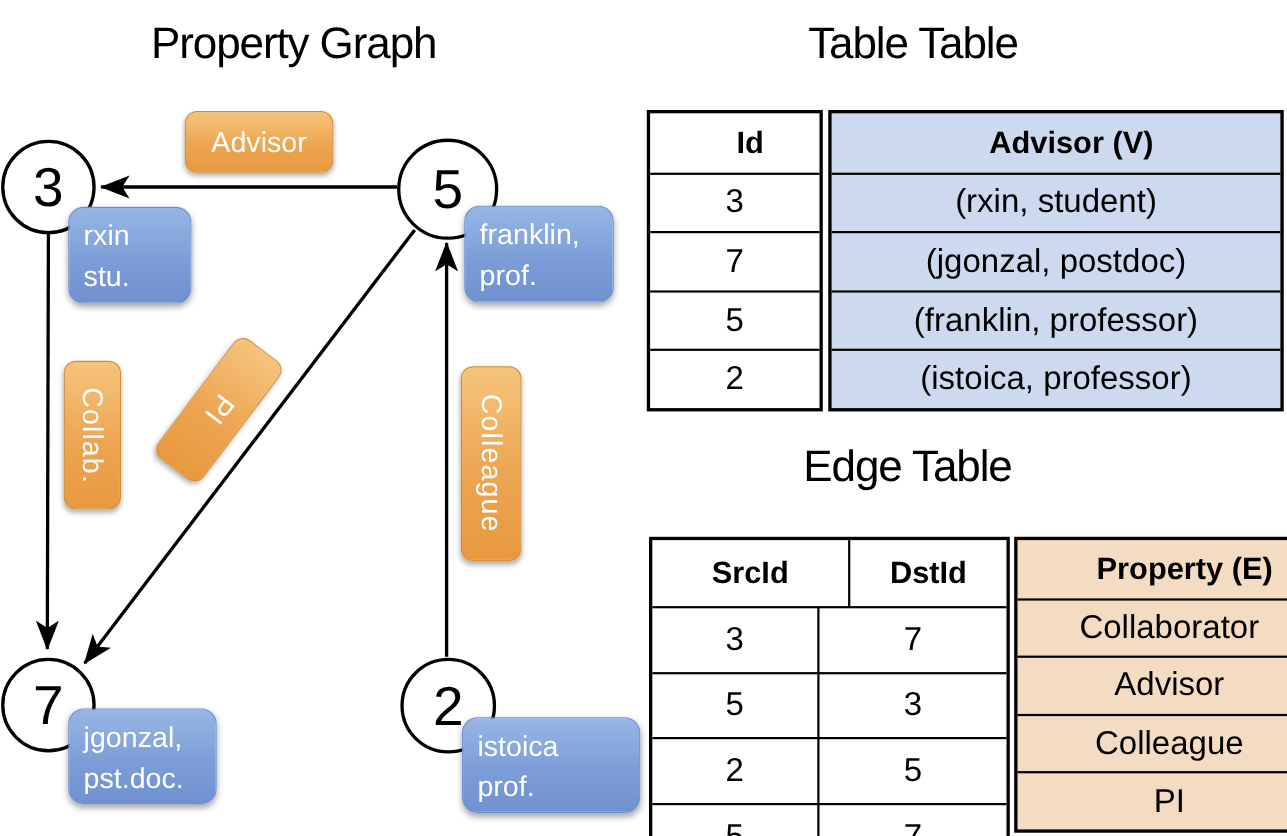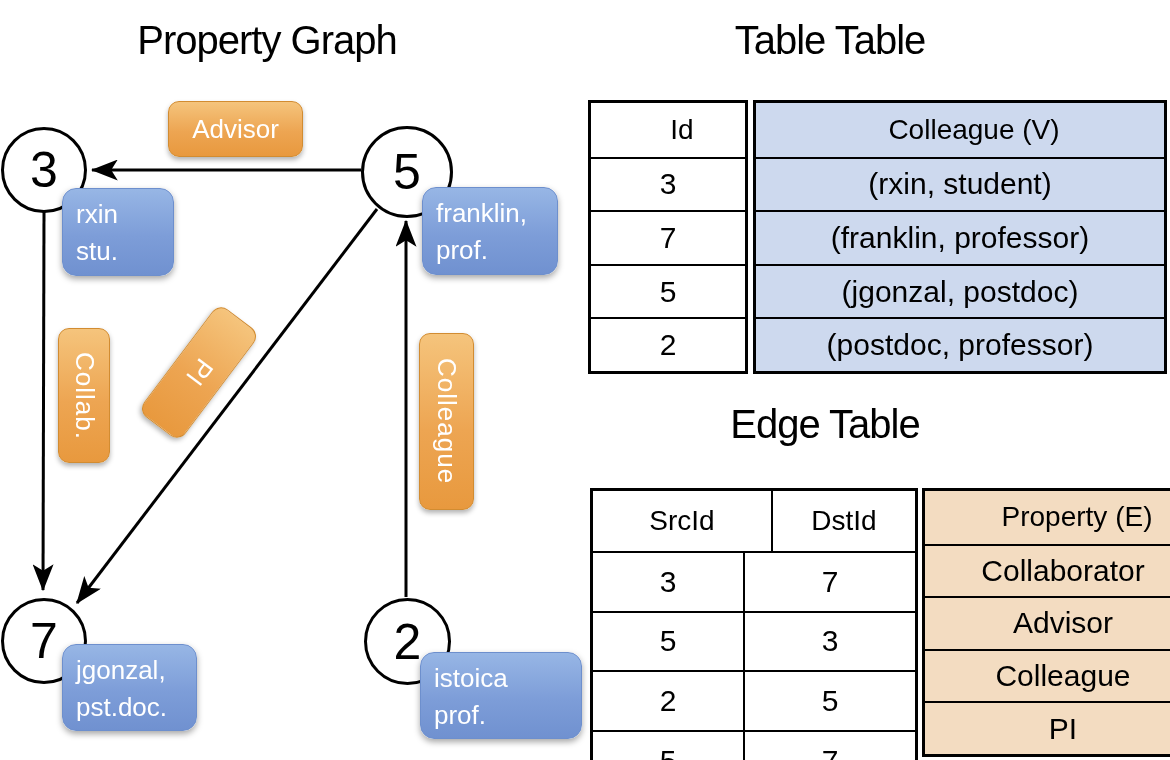--- a/index.html
+++ b/index.html
@@ -38,21 +38,21 @@
   #edges{position:absolute; left:0; top:0; z-index:1;}
   
   .tbl{
     position:absolute; box-sizing:border-box; border:3px solid #000;
     display:grid; background:#fff; z-index:2;
   }
   .cell{
     display:flex; align-items:center; justify-content:center;
     font-size:30px; box-sizing:border-box; white-space:nowrap;
   }
-  .cell.hdr{font-weight:normal; font-size:28px;margin-left:28px;}
+  .cell.hdr{font-weight:bold; font-size:28px;margin-left:28px;}
   .cell.bt{border-top:2px solid #000;}
   .cell.bl{border-left:2px solid #000;}
   .fill-blue{background:#cdd9ee;}
   .fill-tan{background:#f3dcc1;}
 </style>
 </head>
 <body>
 
 <div id="slide">
 
@@ -121,25 +121,25 @@
 
   <div class="tbl" style="left:588px;top:100px;width:160px;height:274px;grid-template-rows:repeat(5,1fr);">
     <div class="cell hdr">Id</div>
     <div class="cell bt">3</div>
     <div class="cell bt">7</div>
     <div class="cell bt">5</div>
     <div class="cell bt">2</div>
   </div>
 
   <div class="tbl fill-blue" style="left:753px;top:100px;width:414px;height:274px;grid-template-rows:repeat(5,1fr);">
-    <div class="cell hdr">Colleague (V)</div>
+    <div class="cell hdr">Advisor (V)</div>
     <div class="cell bt">(rxin, student)</div>
+    <div class="cell bt">(jgonzal, postdoc)</div>
     <div class="cell bt">(franklin, professor)</div>
-    <div class="cell bt">(jgonzal, postdoc)</div>
-    <div class="cell bt">(postdoc, professor)</div>
+    <div class="cell bt">(istoica, professor)</div>
   </div>
 
   <div class="title" style="left:560px;top:402px;width:530px;">Edge Table</div>
 
   <div class="tbl" style="left:590px;top:488px;width:328px;height:305px;grid-template-columns:150px 1fr;grid-template-rows:repeat(5,1fr);">
     <div class="cell hdr">SrcId</div>
     <div class="cell hdr bl">DstId</div>
     <div class="cell bt">3</div>
     <div class="cell bt bl">7</div>
     <div class="cell bt">5</div>

